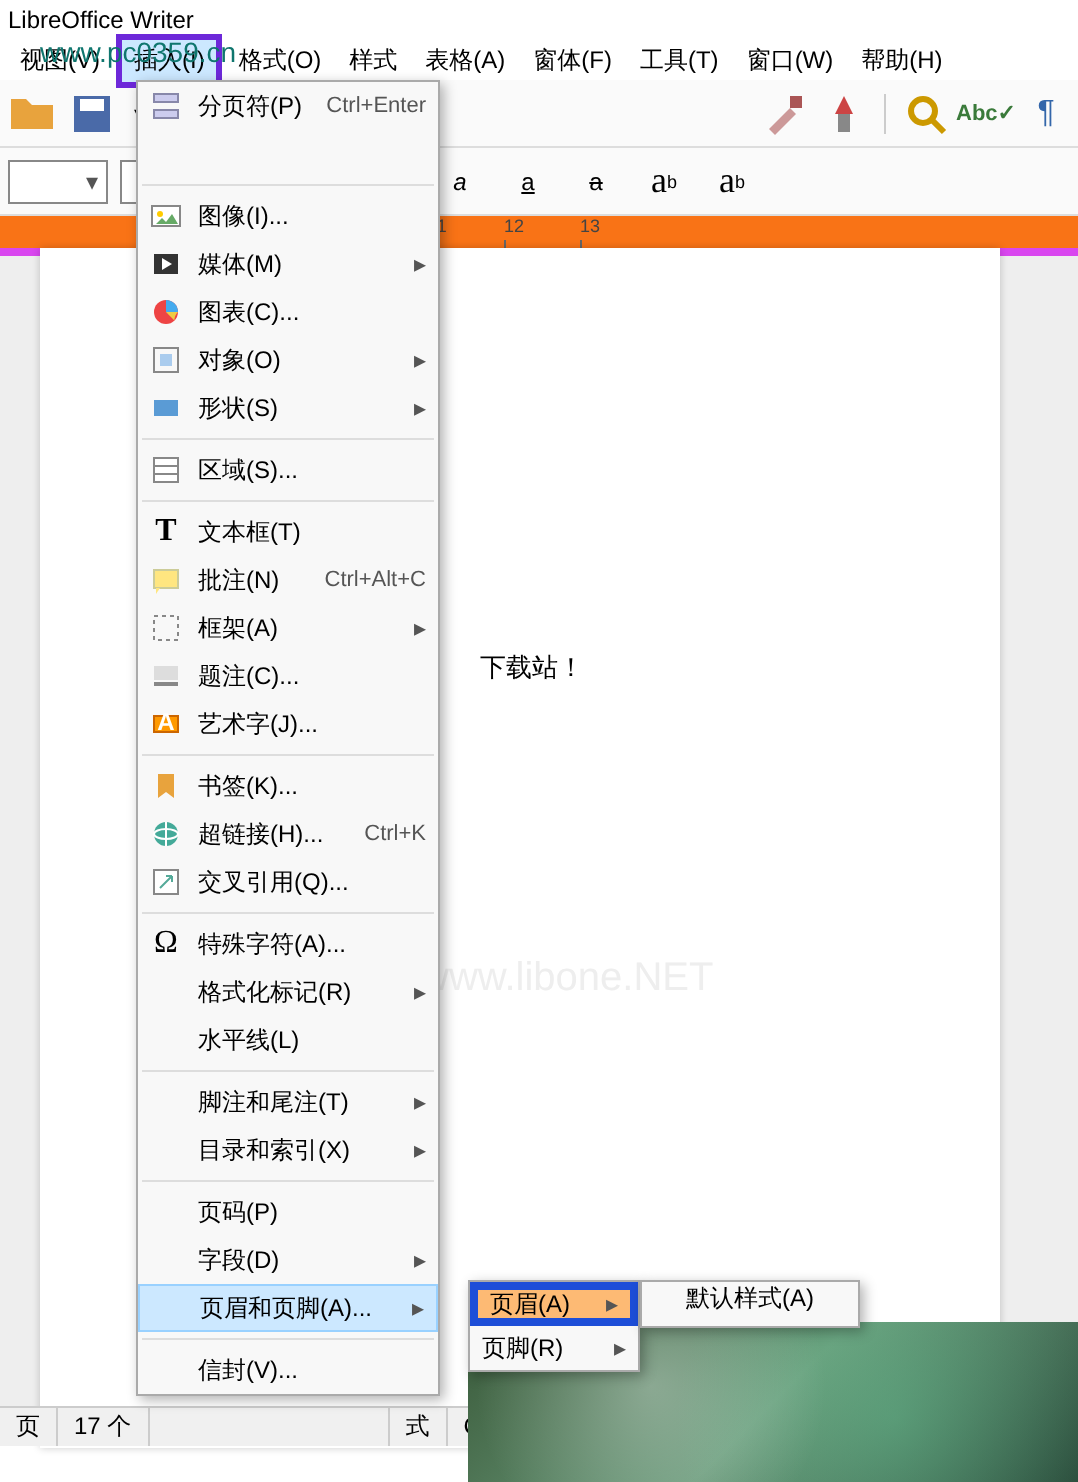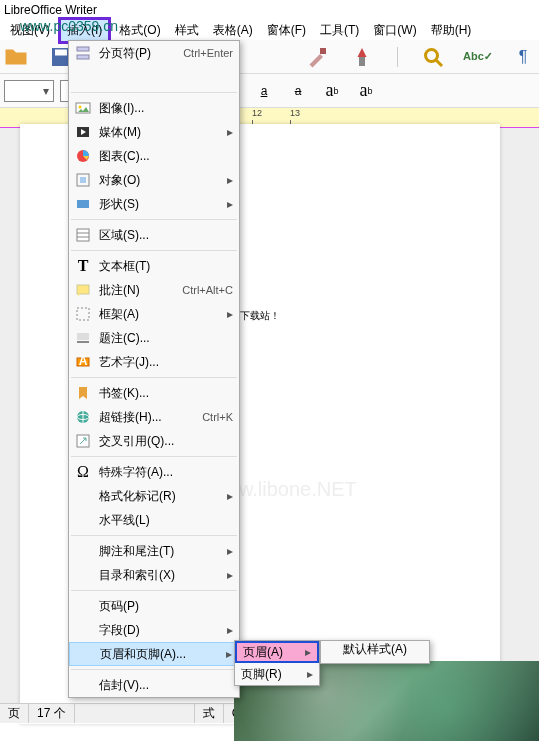--- a/index.html
+++ b/index.html
@@ -2,47 +2,47 @@
 <html><head>
 <meta charset="utf-8">
 <style>
 *{margin:0;padding:0;box-sizing:border-box;font-family:"Microsoft YaHei","SimSun",sans-serif;font-size:12px}
 body{width:539px;height:741px;background:#fff;position:relative;overflow:hidden}
 .titlebar{height:20px;background:#fff;display:flex;align-items:center;padding-left:4px;color:#000}
 .menubar{height:20px;display:flex;align-items:center;gap:2px;padding:0 4px;position:relative}
 .menubar .mitem{padding:2px 6px;cursor:default}
 .menubar .mitem.active{background:#cce8ff;border:3px solid #6d28d9}
 .menubar .watermark{position:absolute;left:20px;top:-2px;color:#0f766e;font-size:14px;pointer-events:none;z-index:5}
-.toolbar{height:34px;display:flex;align-items:center;gap:21px;padding:2px 4px;border-bottom:1px solid #ddd;background:#fafafa}
+.toolbar{height:34px;display:flex;align-items:center;gap:6px;padding:2px 4px;border-bottom:1px solid #ddd;background:#fafafa}
 .toolbar .btn{width:24px;height:24px;display:flex;align-items:center;justify-content:center}
 .toolbar .sep{width:1px;height:20px;background:#ccc;margin:0 2px}
 .toolbar2{height:34px;display:flex;align-items:center;gap:6px;padding:2px 4px;border-bottom:1px solid #ddd;background:#fafafa}
 .combo{height:22px;border:1px solid #888;background:#fff;display:flex;align-items:center;padding:0 4px;min-width:50px}
 .combo .arr{margin-left:auto;color:#555}
 .fmtbtn{width:28px;height:26px;display:flex;align-items:center;justify-content:center;font-family:serif;font-size:18px}
 .fmtbtn.active{background:#cce8ff;border:1px solid #99d1ff}
-.ruler{height:20px;background:#fef9c3;border-bottom:1px solid #d946ef;position:relative}
+.ruler{height:20px;background:#f97316;border-bottom:4px solid #d946ef;position:relative}
 .ruler .ticks{position:absolute;left:100px;right:0;top:0;height:100%;display:flex}
 .ruler .tick{position:relative;width:38px;font-size:9px;color:#444}
 .ruler .tick:before{content:"";position:absolute;left:0;top:12px;width:1px;height:6px;background:#666}
 .doc{position:absolute;left:0;top:128px;right:0;bottom:28px;background:#eee}
 .page{position:absolute;left:20px;top:-4px;width:480px;height:600px;background:#fff;box-shadow:0 0 4px rgba(0,0,0,.2)}
-.doctext{position:absolute;left:240px;top:181px;color:#000;font-size:10px}
+.doctext{position:absolute;left:240px;top:197px;color:#000;font-size:13px}
 .wm2{position:absolute;left:210px;top:350px;color:#eee;font-size:20px;pointer-events:none}
-.dropdown{position:absolute;left:68px;top:40px;width:172px;background:#f8f8f8;border:1px solid #aaa;box-shadow:2px 2px 6px rgba(0,0,0,.3);z-index:100}
+.dropdown{position:absolute;left:68px;top:40px;width:152px;background:#f8f8f8;border:1px solid #aaa;box-shadow:2px 2px 6px rgba(0,0,0,.3);z-index:100}
 .dropdown .row{height:24px;display:flex;align-items:center;padding:0 6px 0 4px;position:relative}
 .dropdown .row.hl{background:#cce8ff;border:1px solid #99d1ff}
 .dropdown .ic{width:20px;height:18px;display:flex;align-items:center;justify-content:center;margin-right:6px;font-size:13px}
 .dropdown .lbl{flex:1;white-space:nowrap}
 .dropdown .sc{color:#555;font-size:11px;margin-left:12px}
 .dropdown .sub{color:#555;margin-left:4px}
 .dropdown .sep{height:1px;background:#ddd;margin:3px 2px}
 .submenu{position:absolute;left:234px;top:640px;width:86px;background:#f8f8f8;border:1px solid #aaa;box-shadow:2px 2px 6px rgba(0,0,0,.3);z-index:101}
 .submenu .row{height:22px;display:flex;align-items:center;padding:0 6px}
-.submenu .row.hl{background:#f9a8d4;border:2px solid #1d4ed8}
+.submenu .row.hl{background:#fdba74;border:4px solid #1d4ed8}
 .submenu .sub{margin-left:auto;color:#555}
 .submenu2{position:absolute;left:320px;top:640px;width:110px;background:#f8f8f8;border:1px solid #aaa;box-shadow:2px 2px 6px rgba(0,0,0,.3);z-index:102}
 .submenu2 .row{height:22px;display:flex;padding:0 6px 0 22px}
 .statusbar{position:absolute;left:0;right:0;bottom:18px;height:20px;background:#f0f0f0;border-top:1px solid #ccc;display:flex;align-items:center;font-size:11px}
 .statusbar .cell{padding:0 8px;border-right:1px solid #ccc;height:100%;display:flex;align-items:center}
 .photo{position:absolute;left:234px;right:0;bottom:0;height:80px;background:linear-gradient(135deg,#3a5a3a,#6a9a7a,#2a4a3a);z-index:50}
 .photo:before{content:"";position:absolute;inset:0;background:radial-gradient(circle at 30% 40%,rgba(255,255,255,.3),transparent 40%),radial-gradient(circle at 70% 60%,rgba(100,200,150,.4),transparent 50%)}
 .ic svg{width:16px;height:16px}
 </style>
 </head>

